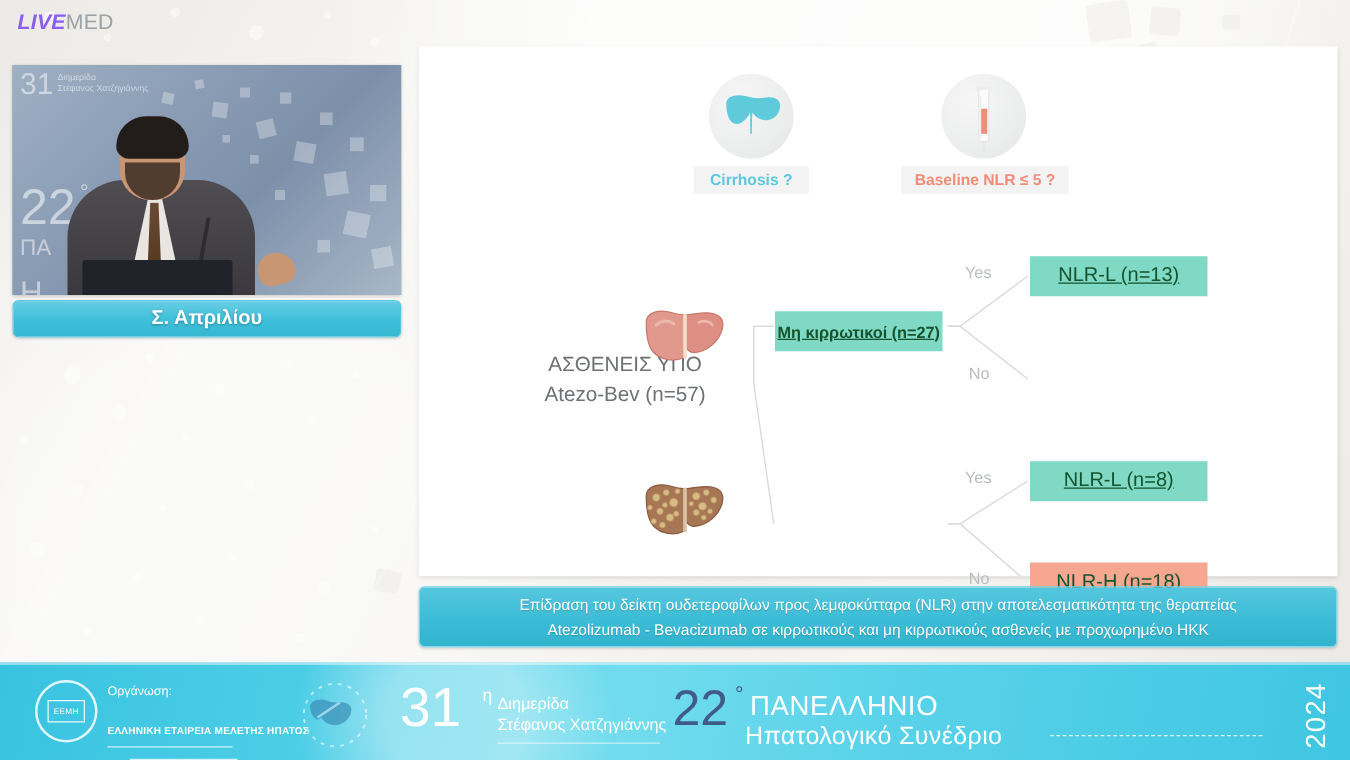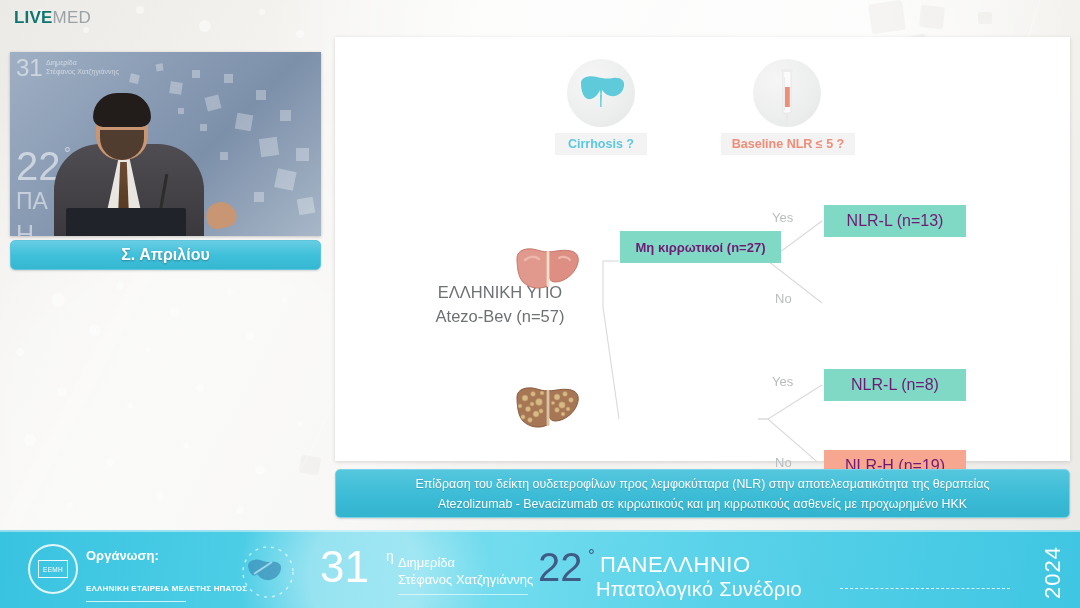--- a/index.html
+++ b/index.html
@@ -23,41 +23,41 @@
   }
   #bg-specks { position:absolute; inset:0; opacity:.5; }
   #bg-streaks { position:absolute; inset:0; opacity:.55; }
 
   
   #logo {
     position: absolute; left: 14px; top: 8px;
     font-size: 17px; font-weight: 700; letter-spacing: .2px;
     line-height: 20px;
   }
-  #logo .live { color: #0f766e; }
+  #logo .live { color: #8b5cf6; font-style: italic; }
   #logo .med  { color: #9aa2a6; font-weight: 400; }
 
   
   #video-panel {
     position: absolute; left: 10px; top: 52px;
     width: 311px; height: 184px;
     overflow: hidden;
     background: #8b9bb0;
     box-shadow: 0 1px 3px rgba(0,0,0,.22);
   }
   #video-bg {
     position: absolute; inset: 0;
     background: linear-gradient(135deg,#9fb0c4 0%,#8a9cb4 35%,#7d90aa 60%,#a8b7c8 100%);
   }
   .vtext { position: absolute; color: rgba(255,255,255,.62); font-weight: 300; }
   #v-31  { left: 6px;  top: 2px;  font-size: 24px; color: rgba(255,255,255,.5); }
   #v-dim { left: 36px; top: 6px;  font-size: 7px;  line-height: 9px; color: rgba(255,255,255,.55); }
   #v-22  { left: 6px;  top: 92px; font-size: 40px; color: rgba(255,255,255,.55); }
   #v-deg { left: 54px; top: 92px; font-size: 17px; color: rgba(255,255,255,.55); }
-  #v-pa  { left: 6px;  top: 136px;font-size: 23px; color: rgba(255,255,255,.5); }
+  #v-pa  { left: 6px;  top: 136px;font-size: 18px; color: rgba(255,255,255,.5); }
   #v-h   { left: 6px;  top: 168px;font-size: 25px; color: rgba(255,255,255,.5); }
   #v-drio{ left: 145px;top: 166px;font-size: 21px; color: rgba(255,255,255,.5); }
   #v-squares { position:absolute; inset:0; }
   
   #spk-body {
     position: absolute; left: 44px; top: 92px; width: 150px; height: 95px;
     background: linear-gradient(180deg,#4f4c52 0%,#3a373d 100%);
     border-radius: 46px 46px 0 0;
   }
   #spk-shirt {
@@ -139,28 +139,28 @@
     text-align: center; color: #6e7173; font-size: 16.5px; line-height: 24px;
   }
 
   
   #liver-healthy { position: absolute; left: 178px; top: 205px; width: 70px; height: 52px; }
   #liver-cirrhotic { position: absolute; left: 178px; top: 344px; width: 70px; height: 52px; }
 
   
   .box {
     position: absolute; display: flex; align-items: center; justify-content: center;
-    color: #701a75; font-weight: 700;
+    color: #14532d; font-weight: 700; text-decoration: underline;
   }
   .box.green { background: #7fd9c4; }
   .box.salmon { background: #f7a68f; }
   .box.mid { font-size: 13px; }
   .box.leaf { font-size: 16px; font-weight: 400; }
 
-  #box-noncirrhotic { left: 285px; top: 194px; width: 161px; height: 32px; }
+  #box-noncirrhotic { left: 285px; top: 212px; width: 134px; height: 32px; }
   #box-cirrhotic    { left: 285px; top: 366px; width: 138px; height: 32px; }
   #box-nlrl-1 { left: 489px; top: 168px; width: 142px; height: 32px; }
   #box-nlrh-1 { left: 489px; top: 250px; width: 142px; height: 32px; }
   #box-nlrl-2 { left: 489px; top: 332px; width: 142px; height: 32px; }
   #box-nlrh-2 { left: 489px; top: 413px; width: 142px; height: 32px; }
 
   .yn {
     position: absolute; color: #b9bcbe; font-size: 13px;
   }
   #yn-yes-1 { left: 437px; top: 173px; }
@@ -199,21 +199,21 @@
     position: absolute; left: 28px; top: 14px; width: 50px; height: 50px;
     border-radius: 50%; border: 2px solid rgba(255,255,255,.85);
     display: flex; align-items: center; justify-content: center;
   }
   #eemi-seal-inner {
     width: 30px; height: 18px; border: 1.5px solid rgba(255,255,255,.9);
     display:flex;align-items:center;justify-content:center;
     font-size: 6.5px; color: #fff; letter-spacing:.3px;
   }
   #org-block { position: absolute; left: 86px; top: 18px; }
-  #org-label { color:#ffffff; font-size: 13px; font-weight: bold; }
+  #org-label { color:#ffffff; font-size: 10px; }
   #org-name  { color:#ffffff; font-size: 8px; font-weight: 700; letter-spacing:.2px; margin-top:21px; }
   #org-rule1 { width: 100px; height:1px; background: rgba(255,255,255,.75); margin-top: 8px; }
   #org-rule2 { width: 86px;  height:1px; background: rgba(255,255,255,.75); margin: 9px 0 0 18px; }
 
   #liver-badge {
     position: absolute; left: 232px; top: 12px; width: 72px; height: 60px;
   }
   #num31 { position: absolute; left: 320px; top: 14px; color:#ffffff; font-size: 44px; font-weight: 300; line-height: 46px;}
   #num31-sup { position: absolute; left: 386px; top: 18px; color:#ffffff; font-size: 14px; }
   #dim-block { position: absolute; left: 398px; top: 24px; color:#ffffff; font-size: 13px; line-height: 17px; font-weight: 300;}
@@ -357,21 +357,21 @@
         <rect x="28" y="10" width="12" height="3" rx="1" fill="#ededed"></rect>
         <rect x="32.8" y="54" width="2.4" height="10" fill="#e9e9e9"></rect>
         <rect x="31" y="18" width="1" height="34" fill="#ececec"></rect>
       </svg>
     </div>
 
     <div class="q-label" id="label-cirrhosis">Cirrhosis ?</div>
     <div class="q-label" id="label-nlr">Baseline NLR ≤ 5 ?</div>
 
     <div id="patients-label">
-      <div>ΕΛΛΗΝΙΚΗ ΥΠΟ</div>
+      <div>ΑΣΘΕΝΕΙΣ ΥΠΟ</div>
       <div>Atezo-Bev (n=57)</div>
     </div>
 
     <svg id="liver-healthy" viewBox="0 0 70 52">
       <path d="M4 16 C4 8 14 5 24 8 C28 9.2 31 9.8 34 9.8 L34 44 C26 48 16 46 10 40 C5 35 4 24 4 16 Z" fill="#e2998d" stroke="#c9766a" stroke-width="1"></path>
       <path d="M36 9.8 C42 9.8 50 7 58 9 C66 11 67 18 63 26 C59 34 50 40 42 40 C39 40 37 38 36 36 Z" fill="#dd8f83" stroke="#c9766a" stroke-width="1"></path>
       <rect x="33.5" y="9" width="3" height="36" rx="1.4" fill="#f3ddc8"></rect>
       <path d="M12 18 C16 14 22 14 26 17" stroke="#edb7ac" stroke-width="2.5" fill="none" stroke-linecap="round"></path>
       <path d="M46 16 C50 14 55 15 57 18" stroke="#edb7ac" stroke-width="2.2" fill="none" stroke-linecap="round"></path>
     </svg>
@@ -400,21 +400,21 @@
           <circle cx="55" cy="28" r="2"></circle>
         <circle cx="40" cy="22" r="1.8"></circle>
           <circle cx="50" cy="33" r="2"></circle>
       </g>
     </svg>
 
     <div class="box green mid" id="box-noncirrhotic">Μη κιρρωτικοί (n=27)</div>
 
     <div class="box green leaf" id="box-nlrl-1">NLR-L (n=13)</div>
     <div class="box green leaf" id="box-nlrl-2">NLR-L (n=8)</div>
-    <div class="box salmon leaf" id="box-nlrh-2">NLR-H (n=19)</div>
+    <div class="box salmon leaf" id="box-nlrh-2">NLR-H (n=18)</div>
 
     <span class="yn" id="yn-yes-1">Yes</span>
     <span class="yn" id="yn-no-1">No</span>
     <span class="yn" id="yn-yes-2">Yes</span>
     <span class="yn" id="yn-no-2">No</span>
   </div>
 </div>
 
 <div id="caption">
   <div class="line">Επίδραση του δείκτη ουδετεροφίλων προς λεμφοκύτταρα (NLR) στην αποτελεσματικότητα της θεραπείας</div>

